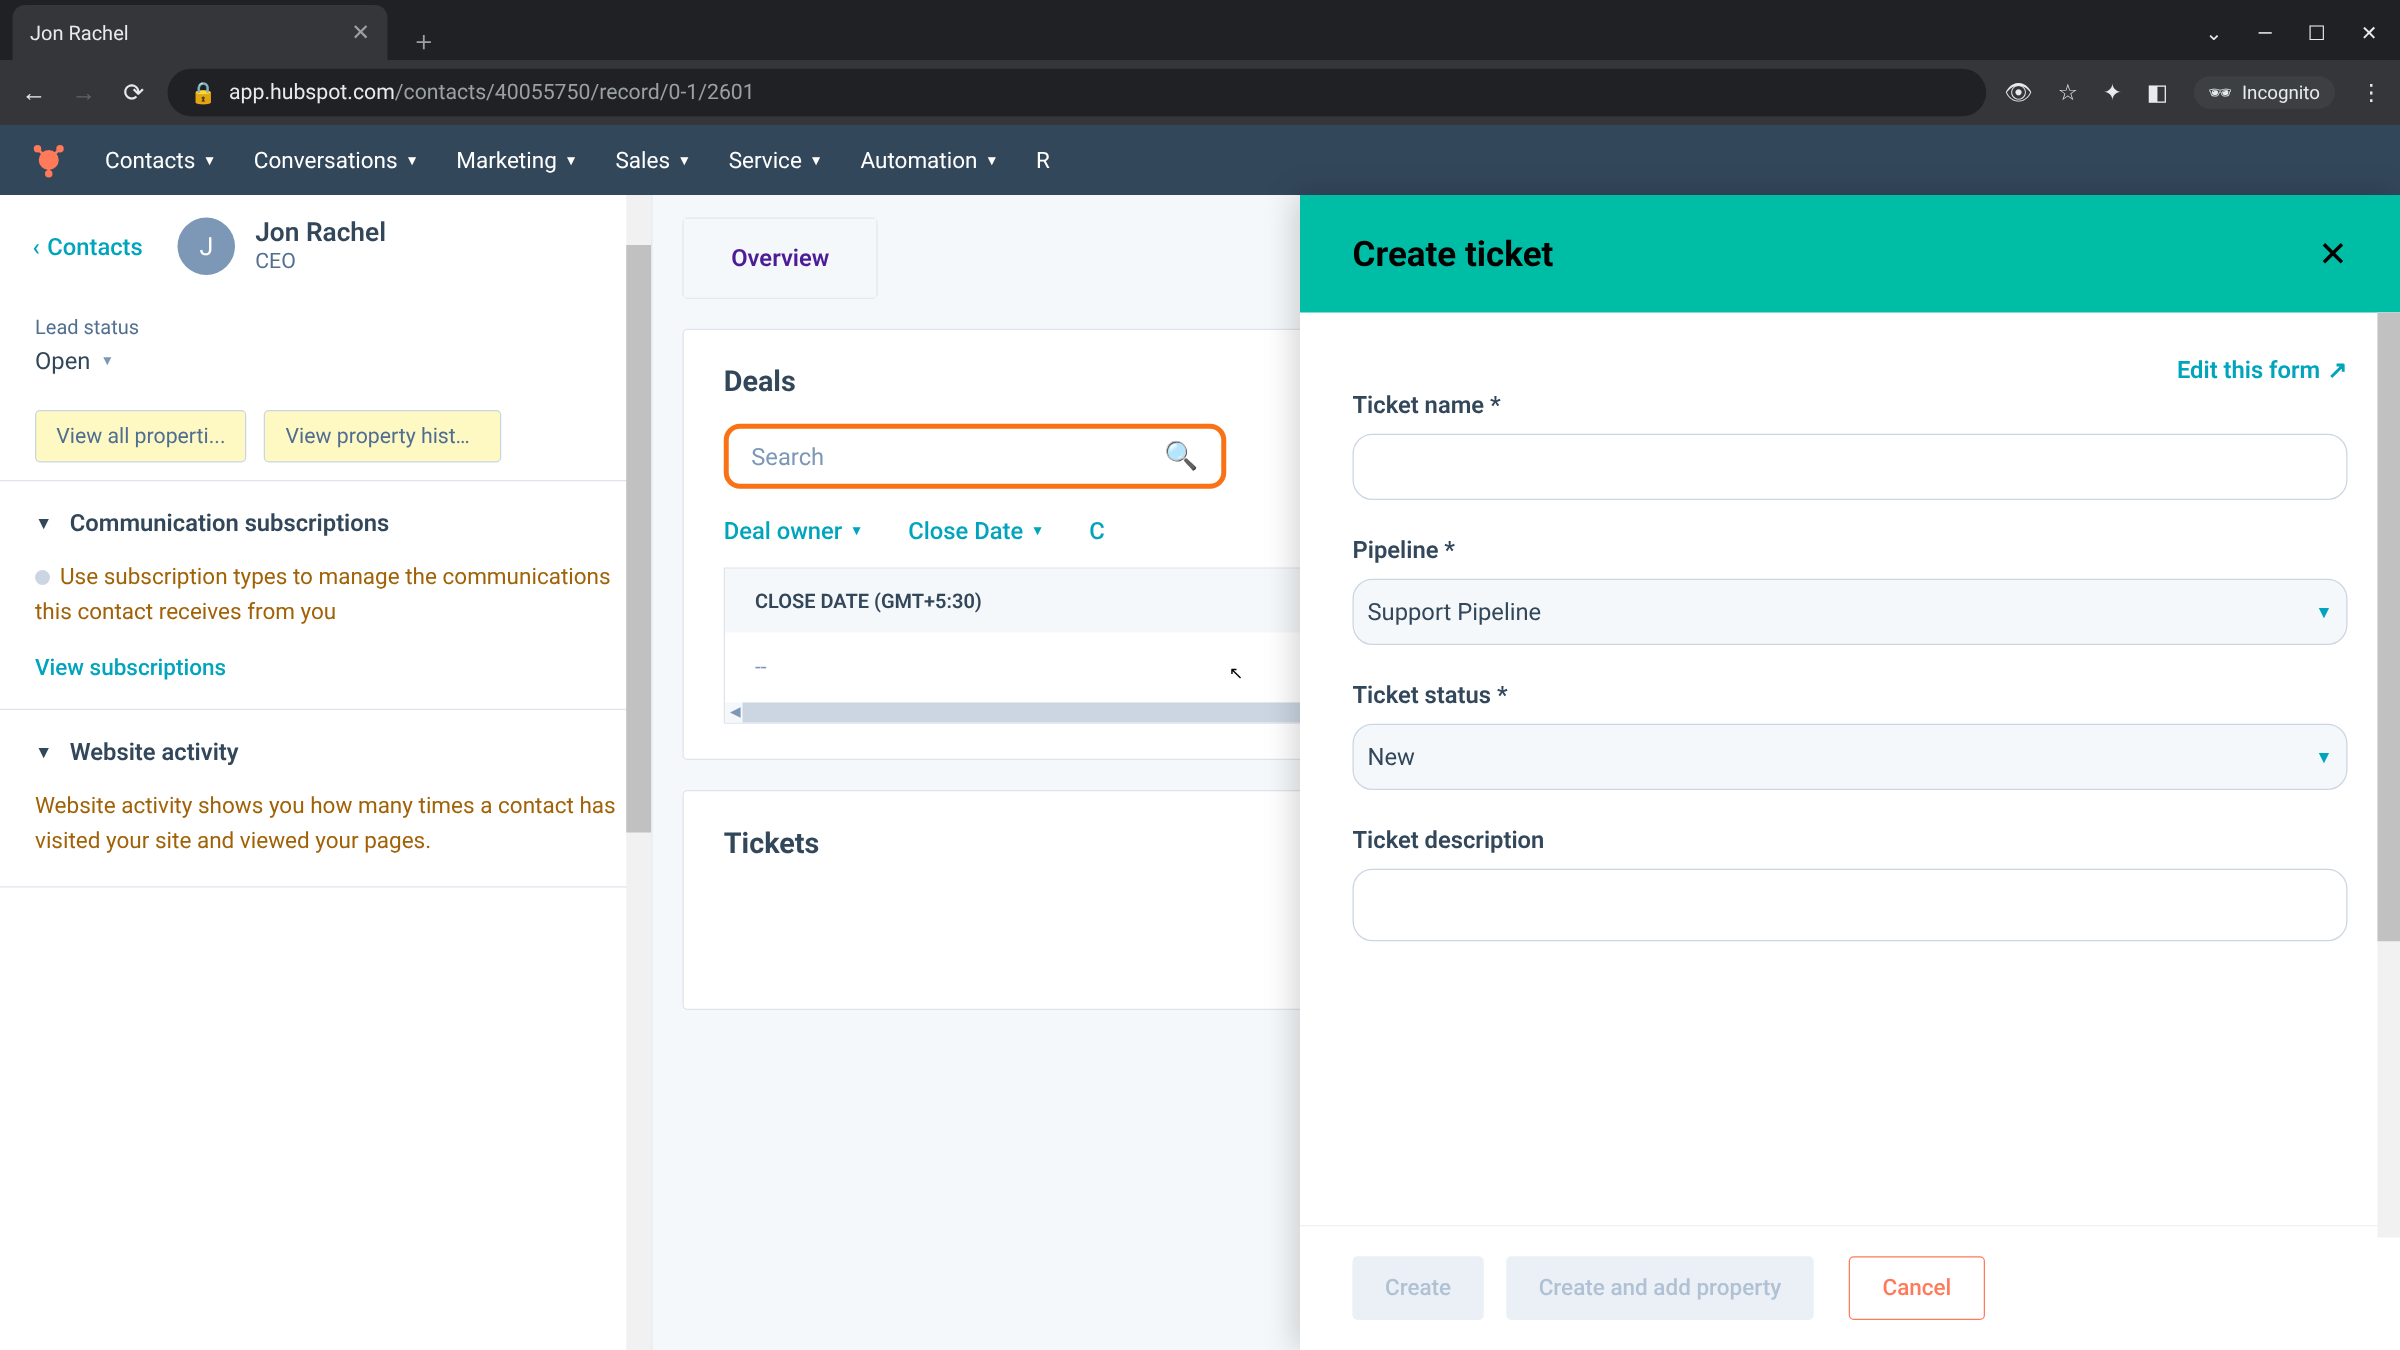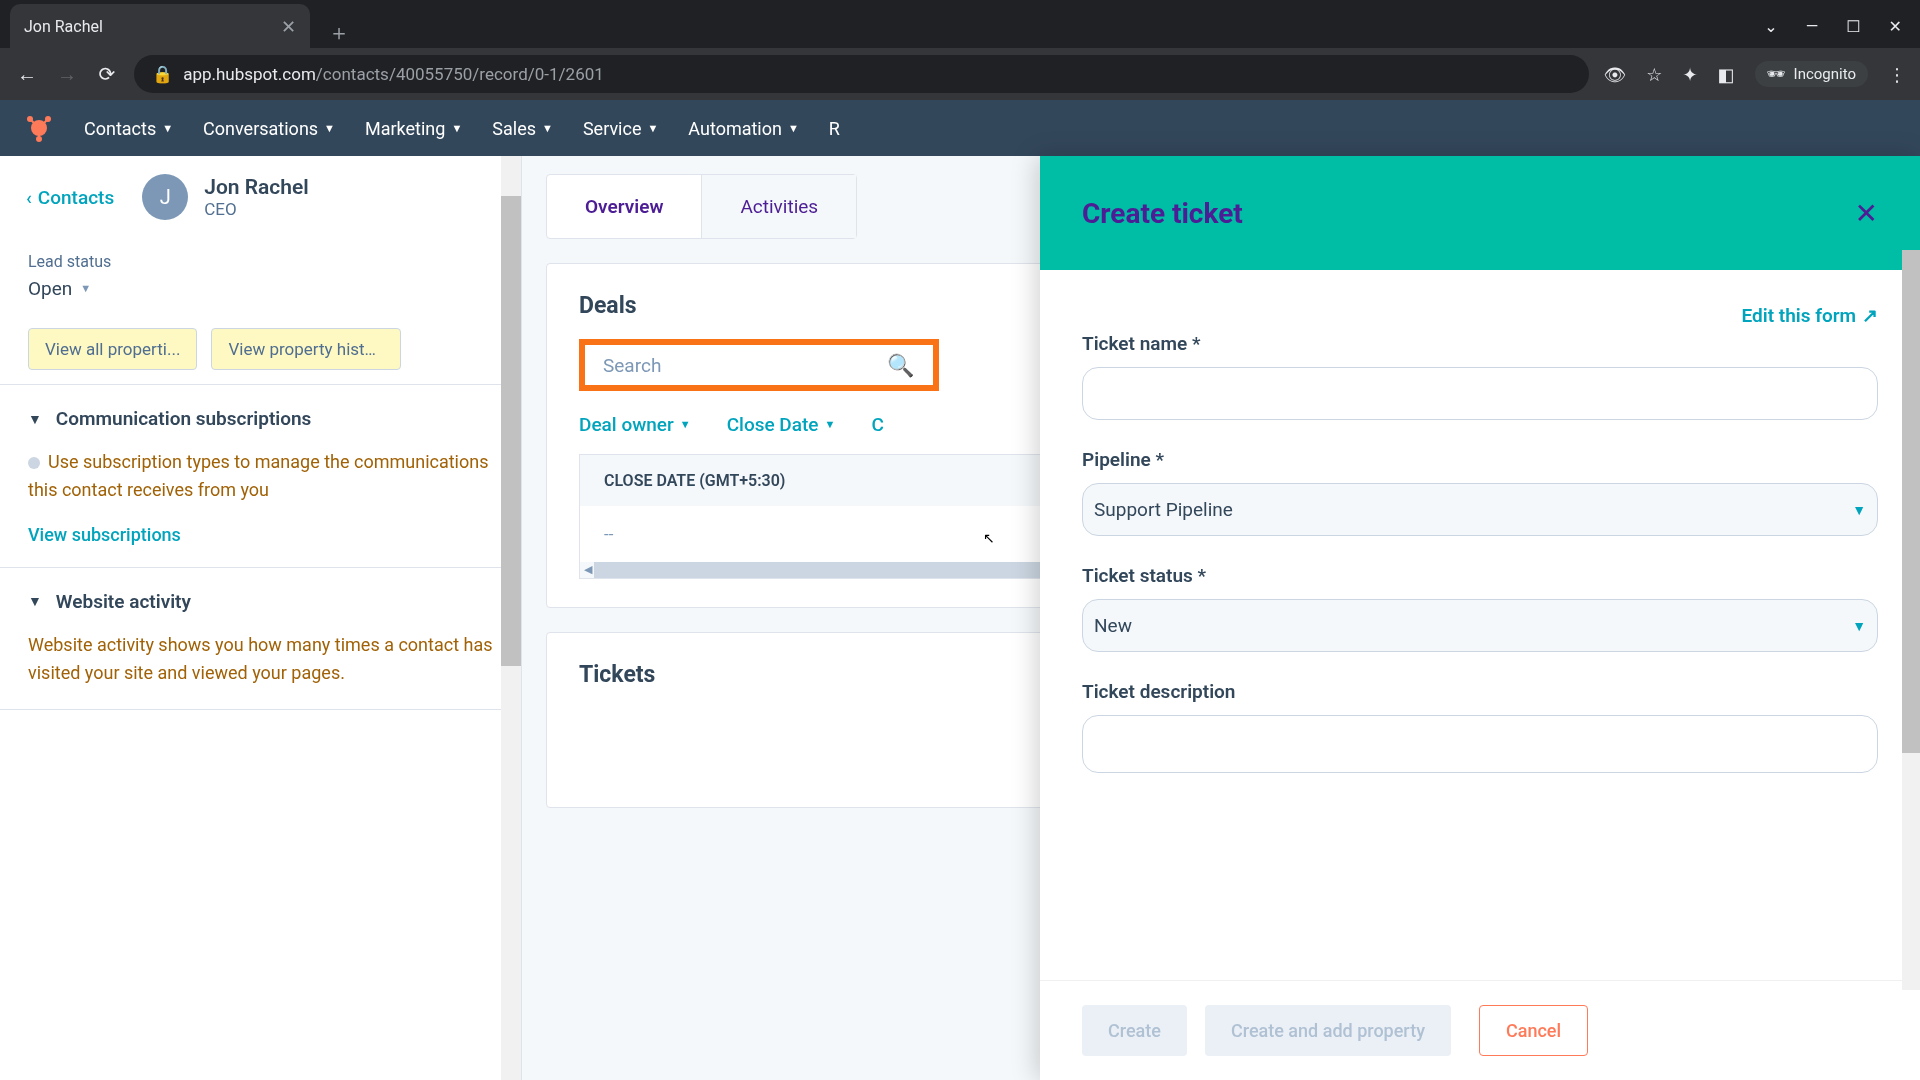--- a/index.html
+++ b/index.html
@@ -56,41 +56,41 @@
 
 
 .center { flex: 1; padding: 18px 24px; overflow: hidden; }
 .tabs-card { background: #fff; border: 1px solid #dfe3eb; border-radius: 4px; display: inline-flex; }
 .tab-item { padding: 20px 38px; font-size: 19px; color: #4c1d95; border-right: 1px solid #dfe3eb; cursor: pointer; }
 .tab-item.active { font-weight: 600; }
 .tab-item:last-child { border-right: none; background: #f5f8fa; }
 
 .card { background: #fff; border: 1px solid #dfe3eb; border-radius: 4px; padding: 28px 32px; margin-top: 24px; }
 .card h3 { font-size: 23px; color: #33475b; margin-bottom: 20px; font-weight: 700; }
-.search-box { border: 6px solid #f97316; border-radius: 0; height: 52px; display: flex; align-items: center; padding: 0 18px; width: 360px; }
+.search-box { border: 4px solid #f97316; border-radius: 13px; height: 52px; display: flex; align-items: center; padding: 0 18px; width: 402px; }
 .search-box input { border: none; outline: none; flex: 1; font-size: 19px; color: #33475b; }
 .search-box input::placeholder { color: #7c98b6; }
 .search-icon { color: #00a4bd; font-size: 22px; }
 
 .filter-row { display: flex; gap: 36px; margin-top: 22px; }
 .filter-link { color: #00a4bd; font-size: 19px; font-weight: 500; display: flex; align-items: center; gap: 6px; cursor: pointer; }
 
 .table { border: 1px solid #dfe3eb; margin-top: 18px; }
 .table-header { background: #f5f8fa; padding: 16px 24px; font-size: 16px; font-weight: 600; color: #33475b; display: flex; justify-content: space-between; align-items: center; }
 .sort-arrows { color: #cbd6e2; font-size: 12px; display: flex; flex-direction: column; line-height: 9px; }
 .table-row { padding: 18px 24px; color: #7c98b6; font-size: 17px; }
 .table-scroll { height: 16px; background: #f5f8fa; position: relative; }
 .table-scroll-thumb { position: absolute; left: 0; width: 50%; height: 100%; background: #cbd6e2; }
 .table-scroll-arrow { position: absolute; color: #7c98b6; font-size: 11px; top: 1px; }
 
 .empty-text { text-align: center; color: #516f90; font-size: 18px; padding: 40px 0 10px; }
 
 
 .slideover { position: absolute; right: 0; top: 0; bottom: 0; width: 880px; background: #fff; box-shadow: -4px 0 24px rgba(0,0,0,0.18); display: flex; flex-direction: column; }
-.slideover-header { background: #00bda5; color: #4c1d95; height: 114px; display: flex; align-items: center; padding: 0 42px; }
+.slideover-header { background: #00bda5; color: #000000; height: 94px; display: flex; align-items: center; padding: 0 42px; }
 .slideover-header h2 { font-size: 28px; font-weight: 700; }
 .close-x { margin-left: auto; font-size: 28px; cursor: pointer; font-weight: 300; }
 .slideover-body { flex: 1; padding: 34px 42px 10px; overflow-y: auto; }
 .slideover-scrollbar { position: absolute; right: 0; top: 94px; width: 18px; bottom: 90px; background: #f1f1f1; }
 .slideover-scrollbar-thumb { background: #c1c1c1; width: 100%; height: 68%; position: absolute; top: 0; }
 
 .toggle-group { display: flex; border: 1px solid #cbd6e2; border-radius: 4px; overflow: hidden; margin-bottom: 28px; }
 .toggle-btn { flex: 1; text-align: center; padding: 18px; font-size: 19px; color: #33475b; cursor: pointer; }
 .toggle-btn.active { font-weight: 500; }
 .toggle-btn:last-child { border-left: 1px solid #cbd6e2; color: #516f90; }
@@ -233,21 +233,20 @@
     </div>
     <div class="collapse-section" style="height:40px"></div>
     <div class="scrollbar-fake">
         <div class="scrollbar-thumb"></div>
       </div>
   </div>
 
   <div class="center">
     <div class="tabs-card">
       <div class="tab-item active">Overview</div>
-      <div class="tab-item">Activities</div>
     </div>
 
     <div class="card">
       <h3>Deals</h3>
       <div class="search-box">
         <input placeholder="Search" style="">
         <span class="search-icon">🔍</span>
       </div>
       <div class="filter-row">
         <span class="filter-link">

